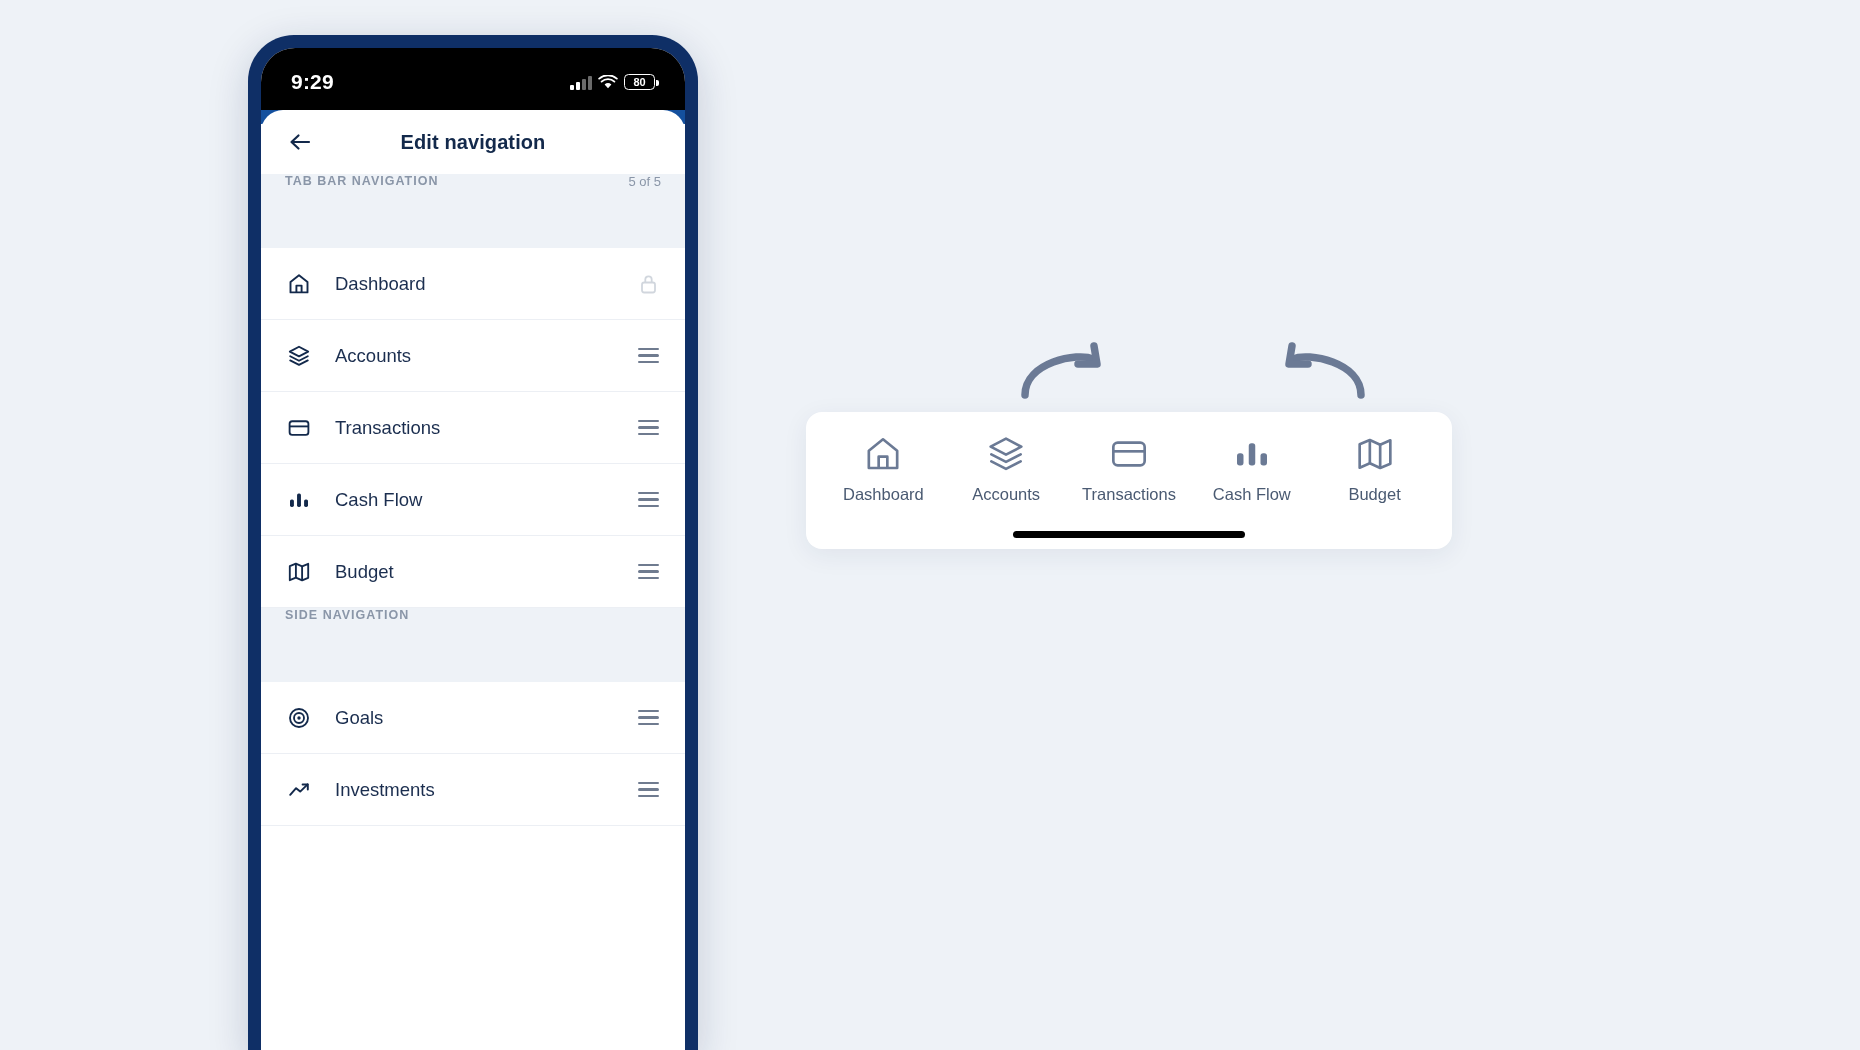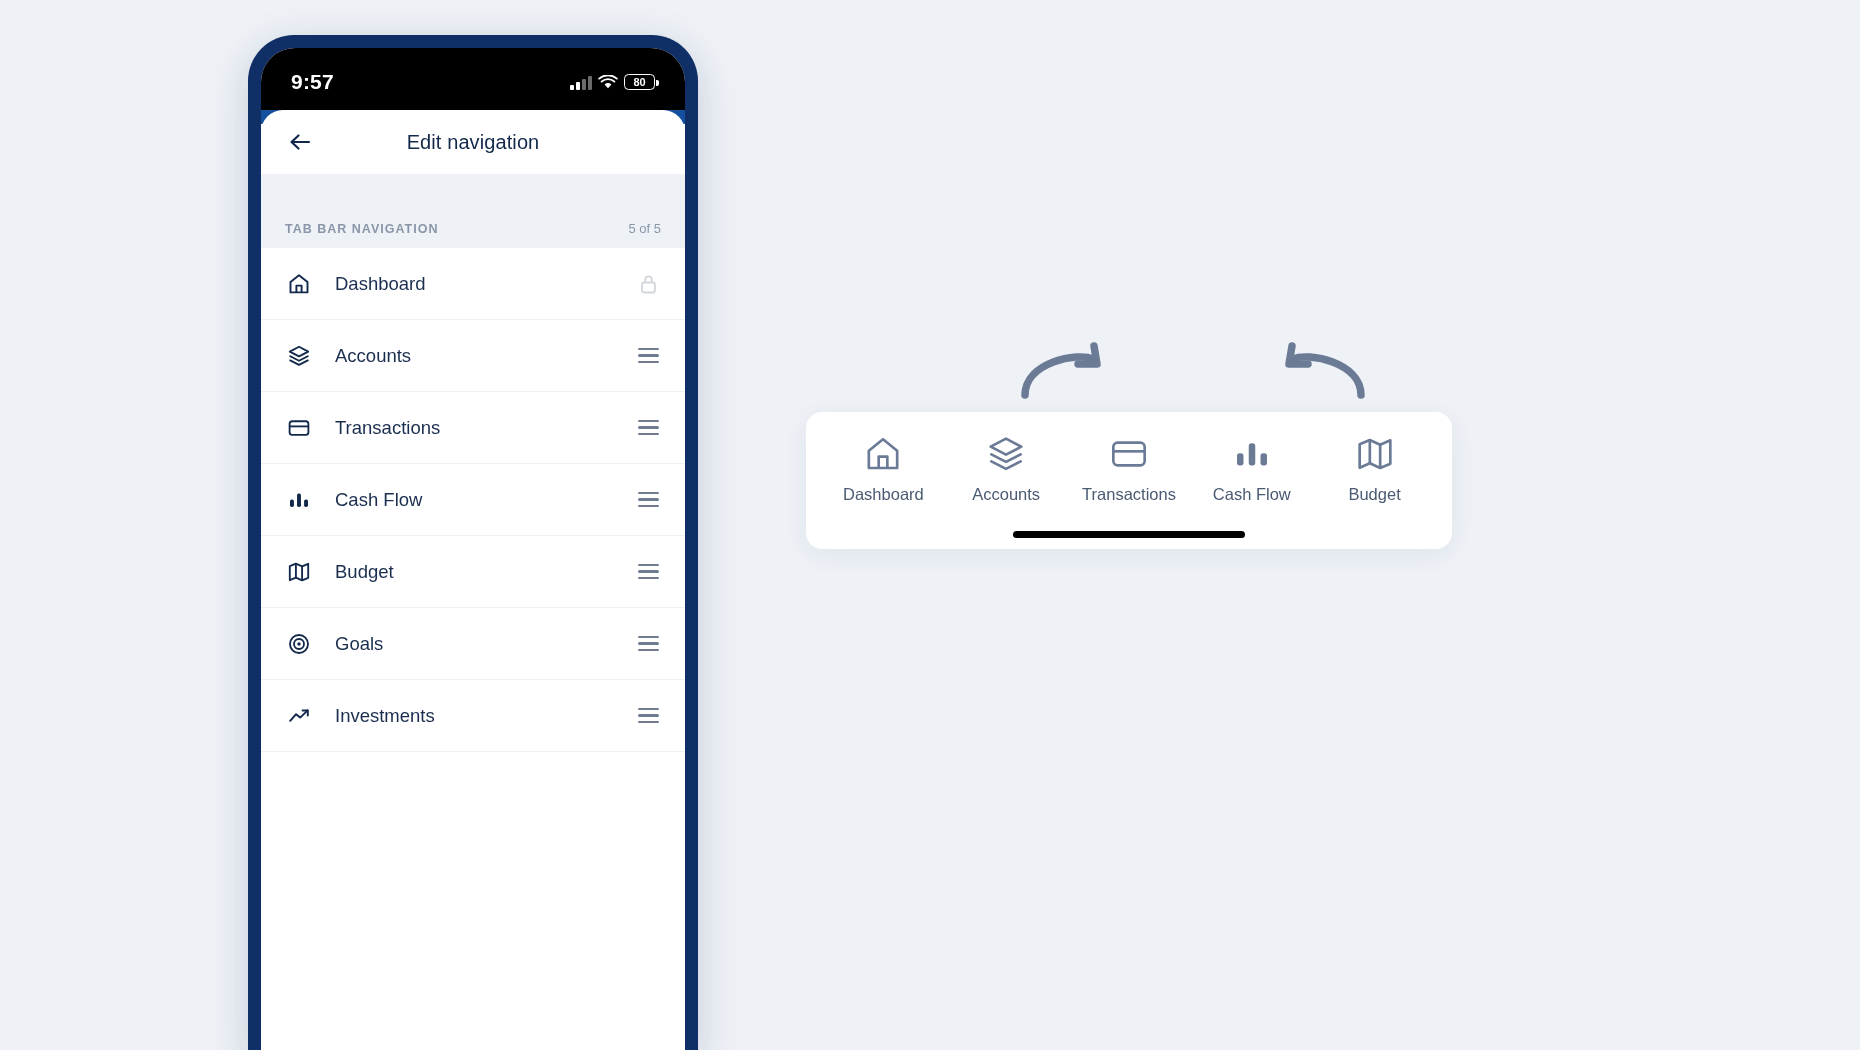--- a/index.html
+++ b/index.html
@@ -61,28 +61,28 @@
     border-radius: 22px 22px 0 0;
     display:flex; align-items:center; justify-content:center;
     z-index: 3;
   }
   .appbar .back {
     position:absolute; left: 22px; top:50%; transform: translateY(-50%);
     width: 34px; height: 34px; display:flex; align-items:center; justify-content:center;
     cursor: pointer;
   }
   .appbar .title {
-    font-size: 20px; font-weight: normal; color: #13294b; letter-spacing:.1px;
+    font-size: 20px; font-weight: bold; color: #13294b; letter-spacing:.1px;
   }
 
   
   .list { background:#fff; }
   .section-hd {
     height: 74px; background:#eef2f7;
-    display:flex; align-items:flex-end; justify-content:space-between;
+    display:flex; align-items:flex-start; justify-content:space-between;
     padding: 0 24px 12px 24px;
   }
   .section-hd.tall { height: 74px; }
   .section-hd .lbl {
     font-size: 12.5px; font-weight: bold; color:#8a96a8; letter-spacing: 1.0px;
   }
   .section-hd .cnt {
     font-size: 13px; font-weight: normal; color:#8a96a8;
   }
 
@@ -128,21 +128,21 @@
 </style>
 </head>
 <body>
 
 <div class="canvas">
 
   <div class="phone">
     <div class="phone-screen">
 
       <div class="statusbar">
-        <div class="sb-time">9:57</div>
+        <div class="sb-time">9:29</div>
         <div class="sb-right">
           <span class="sig">
               <i></i>
               <i></i>
               <i></i>
               <i></i>
             </span>
           <span>
             <svg width="20" height="15" viewBox="0 0 20 15">
               <path d="M10 13.2 L6.6 9.4 a5.2 5.2 0 0 1 6.8 0 Z" fill="#fff"></path>
@@ -253,20 +253,24 @@
           <span class="nm">Budget</span>
           <span class="tr">
             <span class="grip">
                 <i></i>
                 <i></i>
                 <i></i>
               </span>
           </span>
         </div>
 
+        <div class="section-hd">
+          <span class="lbl">SIDE NAVIGATION</span>
+          <span class="cnt"></span>
+        </div>
 
 
         <div class="row">
           <span class="icn">
             <svg width="24" height="24" viewBox="0 0 24 24">
               <circle cx="12" cy="12" r="9" stroke="#13294b" stroke-width="1.85" fill="none"></circle>
               <circle cx="12" cy="12" r="5" stroke="#13294b" stroke-width="1.85" fill="none"></circle>
               <circle cx="12" cy="12" r="1.7" fill="#13294b"></circle>
             </svg>
           </span>

